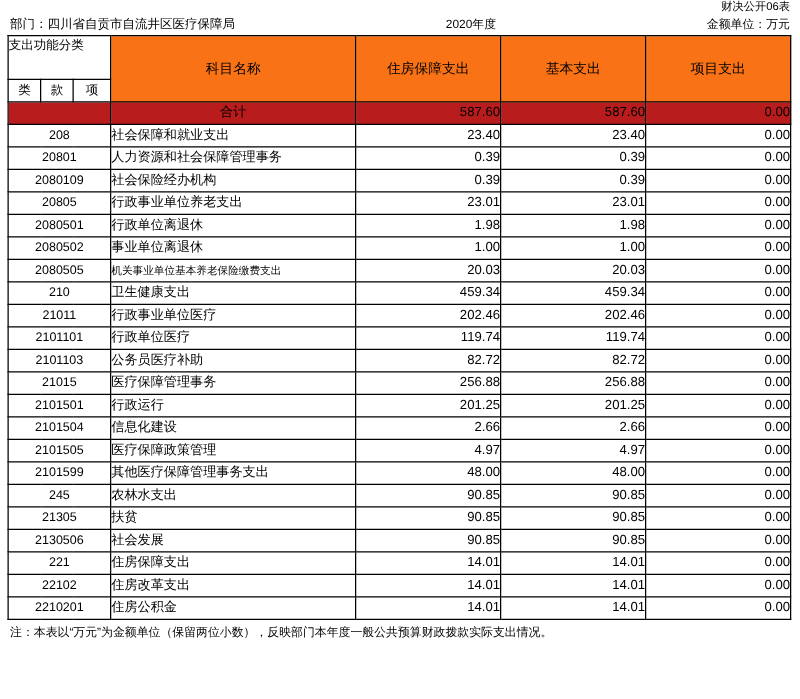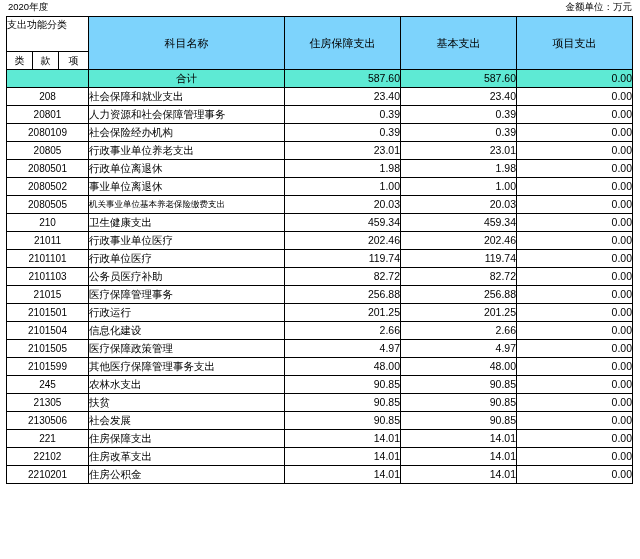--- a/index.html
+++ b/index.html
@@ -54,21 +54,21 @@
     border: 1px solid #000000;
     padding: 0;
     height: 17px;
     line-height: 15px;
     font-weight: normal;
     vertical-align: middle;
   }
   .hdr {
     text-align: center;
     font-size: 11px;
-    background: #7dd3fc;
+    background: #f97316;
   }
   .fn-head {
     text-align: left;
     padding-left: 3px;
     font-size: 10px;
   }
   .code-cell {
     text-align: center;
     padding-left: 3px;
     font-size: 10px;
@@ -77,21 +77,21 @@
     text-align: left;
     font-size: 10.5px;
   }
   .num-cell {
     text-align: right;
     padding-right: 8px;
     font-size: 10.5px;
   }
   .total-row td {
     font-weight: bold;
-    background: #5eead4;
+    background: #b91c1c;
   }
   .total-row .name-cell {
     text-align: center;
   }
   .ind0 { padding-left: 4px; }
   .ind1 { padding-left: 14px; }
   .ind2 { padding-left: 26px; margin-top: 45px; }
   .small-name { font-size: 8.5px; }
   .footnote {
     font-size: 9.5px;
@@ -101,22 +101,26 @@
     text-align: center;
     font-size: 10px;
   }
 </style>
 </head>
 <body>
 
 <div class="page">
 
 
+  <div class="meta-right">财决公开06表</div>
 
   <div class="meta-row">
+    <div class="meta-left">
+      <span>部门：</span><span>四川省自贡市自流井区医疗保障局</span>
+    </div>
     <div class="meta-center">2020年度</div>
     <div class="meta-unit">金额单位：万元</div>
   </div>
 
   <table class="main">
     <colgroup>
       <col style="width:26px">
       <col style="width:26px">
       <col style="width:30px">
       <col style="width:196px">
@@ -300,13 +304,14 @@
           <td colspan="3" class="code-cell">2210201</td>
           <td class="name-cell ind2">住房公积金</td>
           <td class="num-cell">14.01</td>
           <td class="num-cell">14.01</td>
           <td class="num-cell">0.00</td>
         </tr>
       </tbody>
 
   </table>
 
+  <div class="footnote">注：本表以“万元”为金额单位（保留两位小数），反映部门本年度一般公共预算财政拨款实际支出情况。</div>
 </div>
 
 </body></html>

